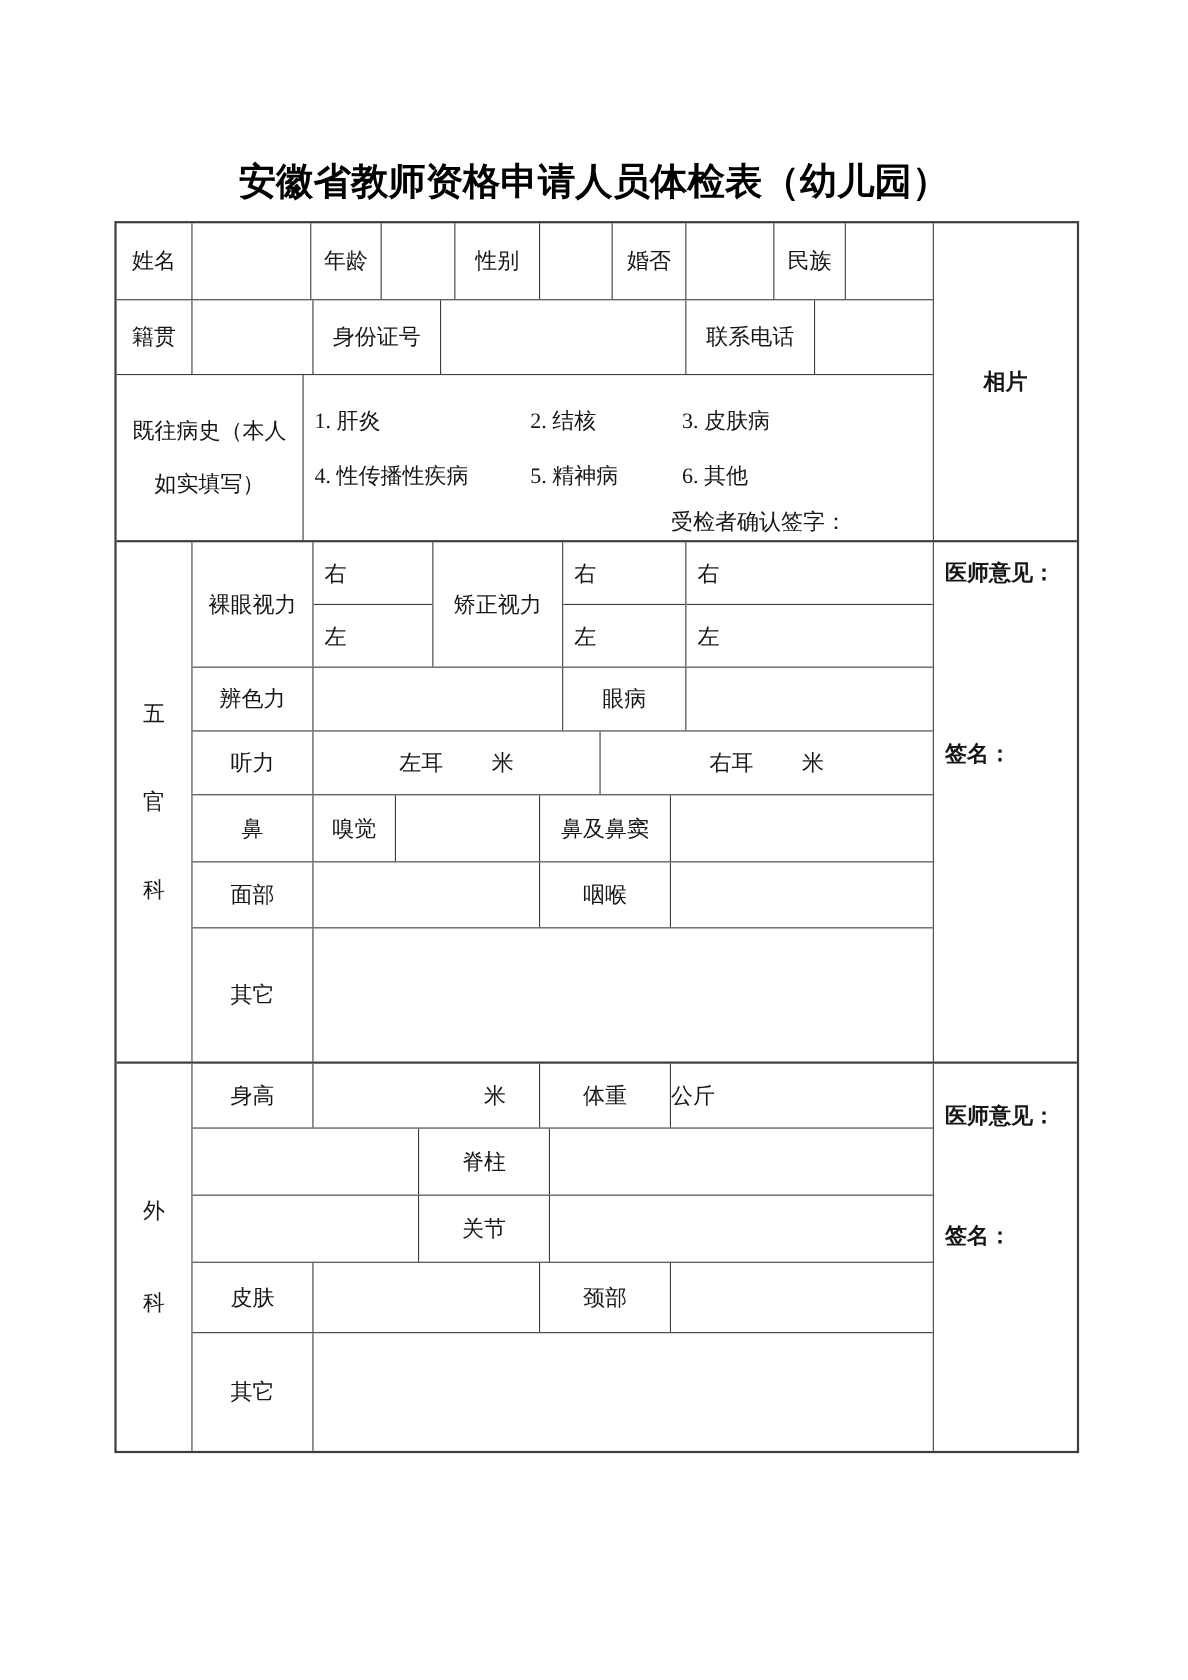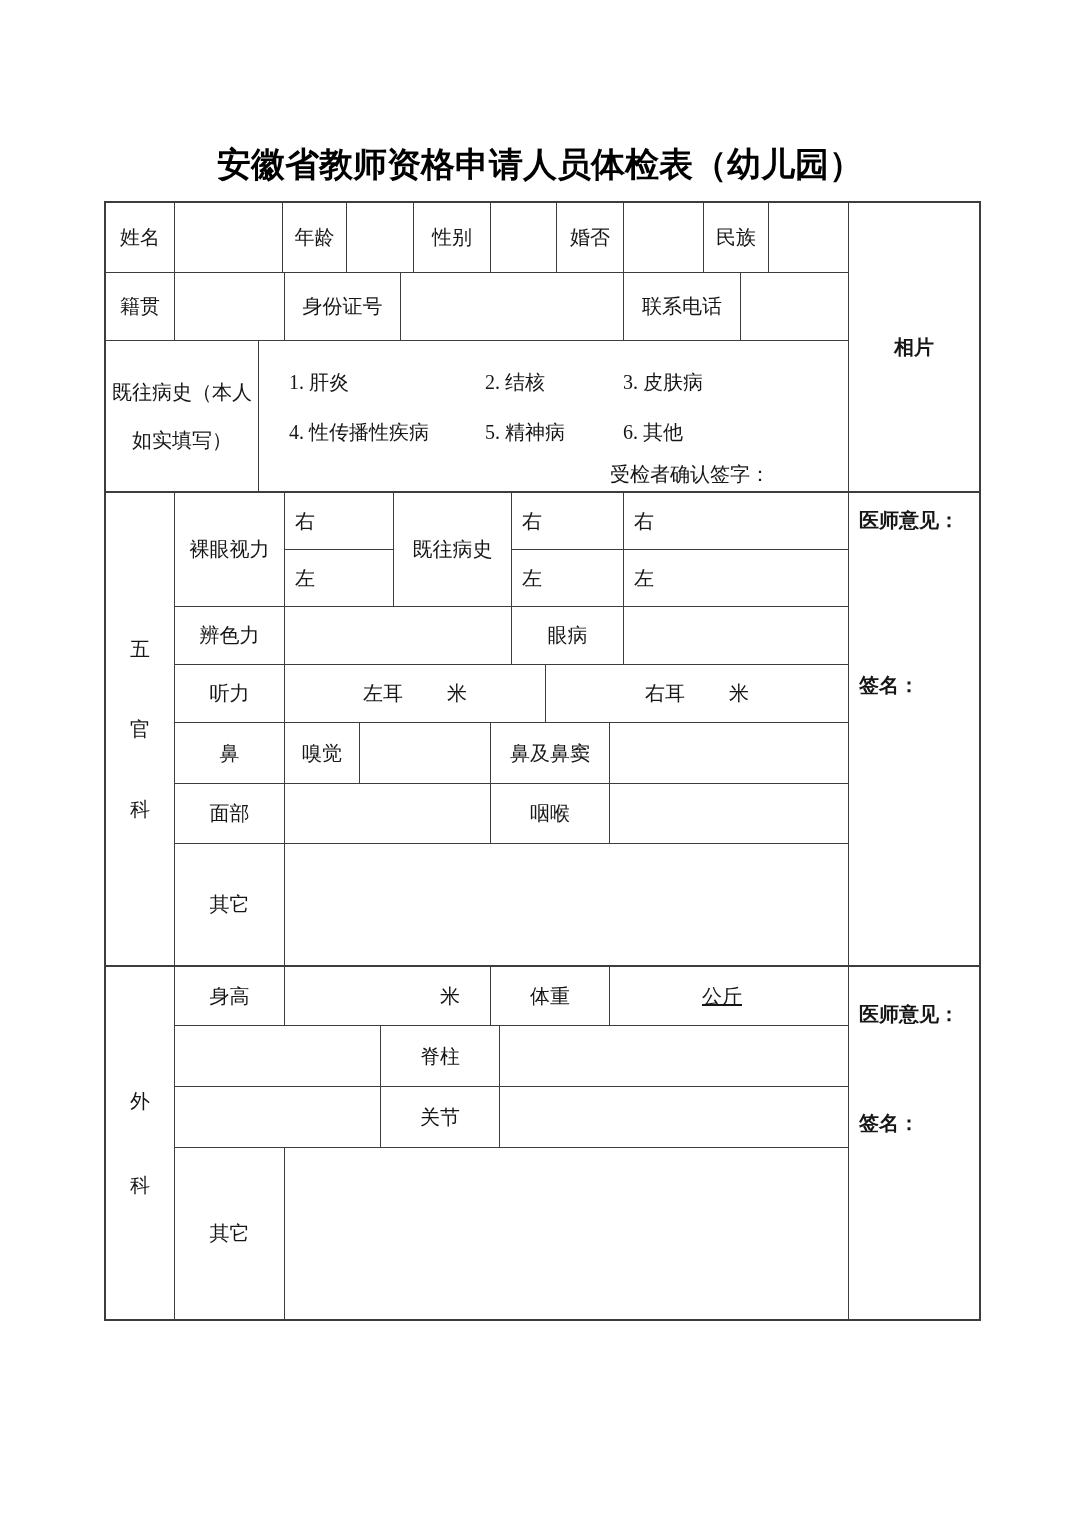--- a/index.html
+++ b/index.html
@@ -38,29 +38,29 @@
   }
   .lh80{line-height:80px;}
   .lh84{line-height:84px;}
   .histlbl{white-space:pre-line;text-align:center;line-height:48px;}
   .histcontent{
     flex:1;border-right:none;display:flex;flex-direction:column;
     align-items:stretch;justify-content:flex-start;padding:16px 0 0 10px;
   }
   .hline{height:50px;display:flex;align-items:center;}
   .hline span{display:block;}
-  .w196{width:196px;margin-left:20px;}
+  .w196{width:196px;}
   .w138{width:138px;}
   .hsig{height:34px;display:flex;align-items:center;margin-left:auto;padding-right:78px;}
   .split{flex-direction:column;align-items:stretch;justify-content:stretch;padding:0;}
   .half{flex:1;display:flex;align-items:center;padding-left:10px;box-sizing:border-box;}
   .half.top{border-bottom:1.5px solid #3d3d3d;}
   .pair{gap:44px;}
   .unitR{justify-content:flex-end;padding-right:30px;}
-  .unitR2{justify-content:center;padding-right:14px;text-decoration:underline;}
+  .unitR2{justify-content:flex-start;padding-right:14px;}
   .photo{display:flex;align-items:center;justify-content:center;}
   .doc{display:flex;flex-direction:column;align-items:flex-start;padding:14px 4px 0 10px;}
   .doc .sig2{margin-top:138px;}
   .doc.b3{padding-top:34px;}
   .doc.b3 .sig2{margin-top:82px;}
 </style>
 </head>
 <body>
 
 <div class="sheet">
@@ -85,21 +85,21 @@
         </div>
         <div class="row" style="height:68px">
           <div class="cell" style="width:69px">籍贯</div>
           <div class="cell" style="width:110px"></div>
           <div class="cell" style="width:116px">身份证号</div>
           <div class="cell" style="width:223px"></div>
           <div class="cell" style="width:117px">联系电话</div>
           <div class="cell end"></div>
         </div>
         <div class="row grow last">
-          <div class="cell histlbl" style="width:153px">既往病史（本人
+          <div class="cell histlbl" style="width:170px">既往病史（本人
 如实填写）</div>
           <div class="cell histcontent">
             <div class="hline">
               <span class="w196">1. 肝炎</span>
               <span class="w138">2. 结核</span>
               <span>3. 皮肤病</span>
             </div>
             <div class="hline">
               <span class="w196">4. 性传播性疾病</span>
               <span class="w138">5. 精神病</span>
@@ -118,21 +118,21 @@
       <div class="seclbl lh80">五
 官
 科</div>
       <div class="main">
         <div class="row" style="height:114px">
           <div class="cell" style="width:110px">裸眼视力</div>
           <div class="cell split" style="width:109px">
             <div class="half top">右</div>
             <div class="half">左</div>
           </div>
-          <div class="cell" style="width:118px">既往病史</div>
+          <div class="cell" style="width:118px">矫正视力</div>
           <div class="cell split" style="width:112px">
             <div class="half top">右</div>
             <div class="half">左</div>
           </div>
           <div class="cell split end">
             <div class="half top">右</div>
             <div class="half">左</div>
           </div>
         </div>
         <div class="row" style="height:58px">
@@ -193,20 +193,26 @@
         <div class="row" style="height:61px">
           <div class="cell" style="width:206px"></div>
           <div class="cell" style="width:119px">脊柱</div>
           <div class="cell end"></div>
         </div>
         <div class="row" style="height:61px">
           <div class="cell" style="width:206px"></div>
           <div class="cell" style="width:119px">关节</div>
           <div class="cell end"></div>
         </div>
+        <div class="row" style="height:64px">
+          <div class="cell" style="width:110px">皮肤</div>
+          <div class="cell" style="width:206px"></div>
+          <div class="cell" style="width:119px">颈部</div>
+          <div class="cell end"></div>
+        </div>
         <div class="row grow last">
           <div class="cell" style="width:110px">其它</div>
           <div class="cell end"></div>
         </div>
       </div>
       <div class="side doc b3">
         <div>医师意见：</div>
         <div class="sig2">签名：</div>
       </div>
     </div>

